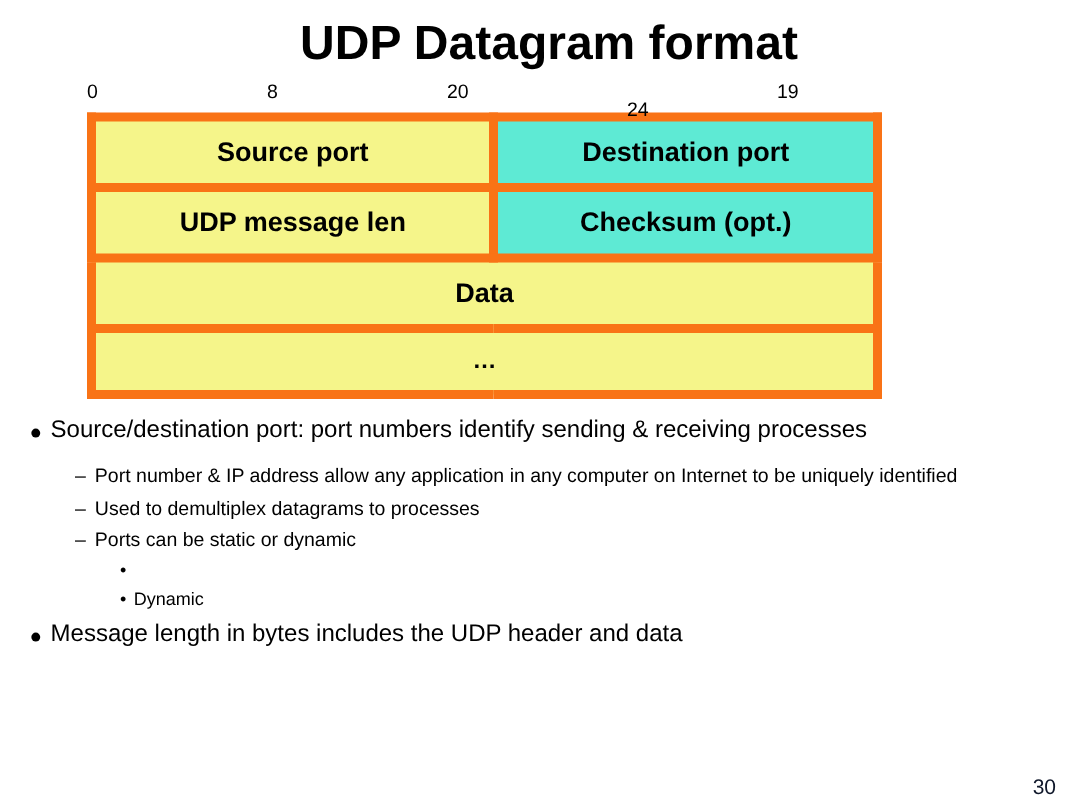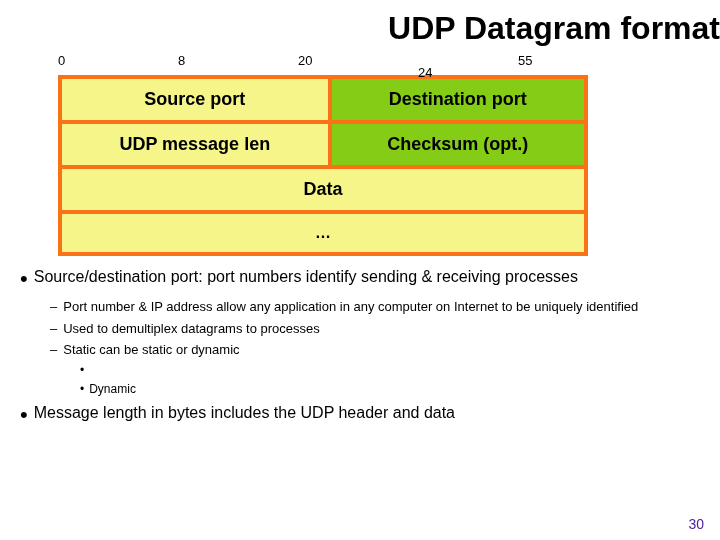--- a/index.html
+++ b/index.html
@@ -8,21 +8,21 @@
       height: 540px;
       background: #ffffff;
       font-family: Arial, sans-serif;
       font-size: 14px;
       color: #000;
       overflow: hidden;
       position: relative;
     }
 
     .page-title {
-      text-align: right;
+      text-align: center;
       font-size: 32px;
       font-weight: bold;
       padding: 10px 0 6px 12px;
       color: #000;
     }
 
     .diagram-area {
       margin: 0 30px;
       position: relative;
     }
@@ -43,32 +43,32 @@
     .bit-label-24 { position: absolute; left: 388px; margin-top: 12px; }
     .bit-label-31 { position: absolute; left: 488px; }
 
     .datagram-table {
       border-collapse: collapse;
       width: 530px;
       margin-left: 28px;
       border: 2px solid #000;
     }
     .datagram-table td {
-      border: 4px solid #f97316;
+      border: 6px solid #f97316;
       padding: 10px 23px;
       font-size: 18px;
       font-weight: bold;
       text-align: center;
       vertical-align: middle;
     }
     .cell-yellow {
       background-color: #f5f58a;
     }
     .cell-white {
-      background-color: #84cc16;
+      background-color: #5eead4;
     }
     .data-row td {
       height: 38px;
     }
     .dots-row td {
       height: 32px;
       font-size: 16px;
     }
 
     .bullet-section {
@@ -119,37 +119,37 @@
     .sub-sub-bullet .dot {
       margin-right: 5px;
       flex-shrink: 0;
     }
 
     .page-number {
       position: absolute;
       bottom: 8px;
       right: 16px;
       font-size: 14px;
-      color: #4c1d95;
+      color: #0f172a;
       margin-left: 24px;
     }
   </style>
 </head>
 <body>
 
 <div class="page-title">UDP Datagram format</div>
 
 <div class="diagram-area">
 
   <div class="bit-labels" style="height:20px;">
     <span class="bit-label bit-label-0">0</span>
     <span class="bit-label bit-label-8">8</span>
     <span class="bit-label bit-label-16">20</span>
     <span class="bit-label bit-label-24">24</span>
-    <span class="bit-label bit-label-31">55</span>
+    <span class="bit-label bit-label-31">19</span>
   </div>
 
   <table class="datagram-table">
     <tbody>
       <tr>
         <td class="cell-yellow">Source port</td>
         <td class="cell-white">Destination port</td>
       </tr>
       <tr>
         <td class="cell-yellow">UDP message len</td>
@@ -176,21 +176,21 @@
     <div class="sub-bullet">
       <span class="dash">–</span>
       <span>Port number &amp; IP address allow any application in any computer on Internet to be uniquely identified</span>
     </div>
     <div class="sub-bullet">
       <span class="dash">–</span>
       <span>Used to demultiplex datagrams to processes</span>
     </div>
     <div class="sub-bullet">
       <span class="dash">–</span>
-      <span>Static can be static or dynamic</span>
+      <span>Ports can be static or dynamic</span>
     </div>
     <div class="sub-sub-bullets">
       <div class="sub-sub-bullet">
         <span class="dot">•</span>
       </div>
       <div class="sub-sub-bullet">
         <span class="dot">•</span>
         <span>Dynamic</span>
       </div>
     </div>

